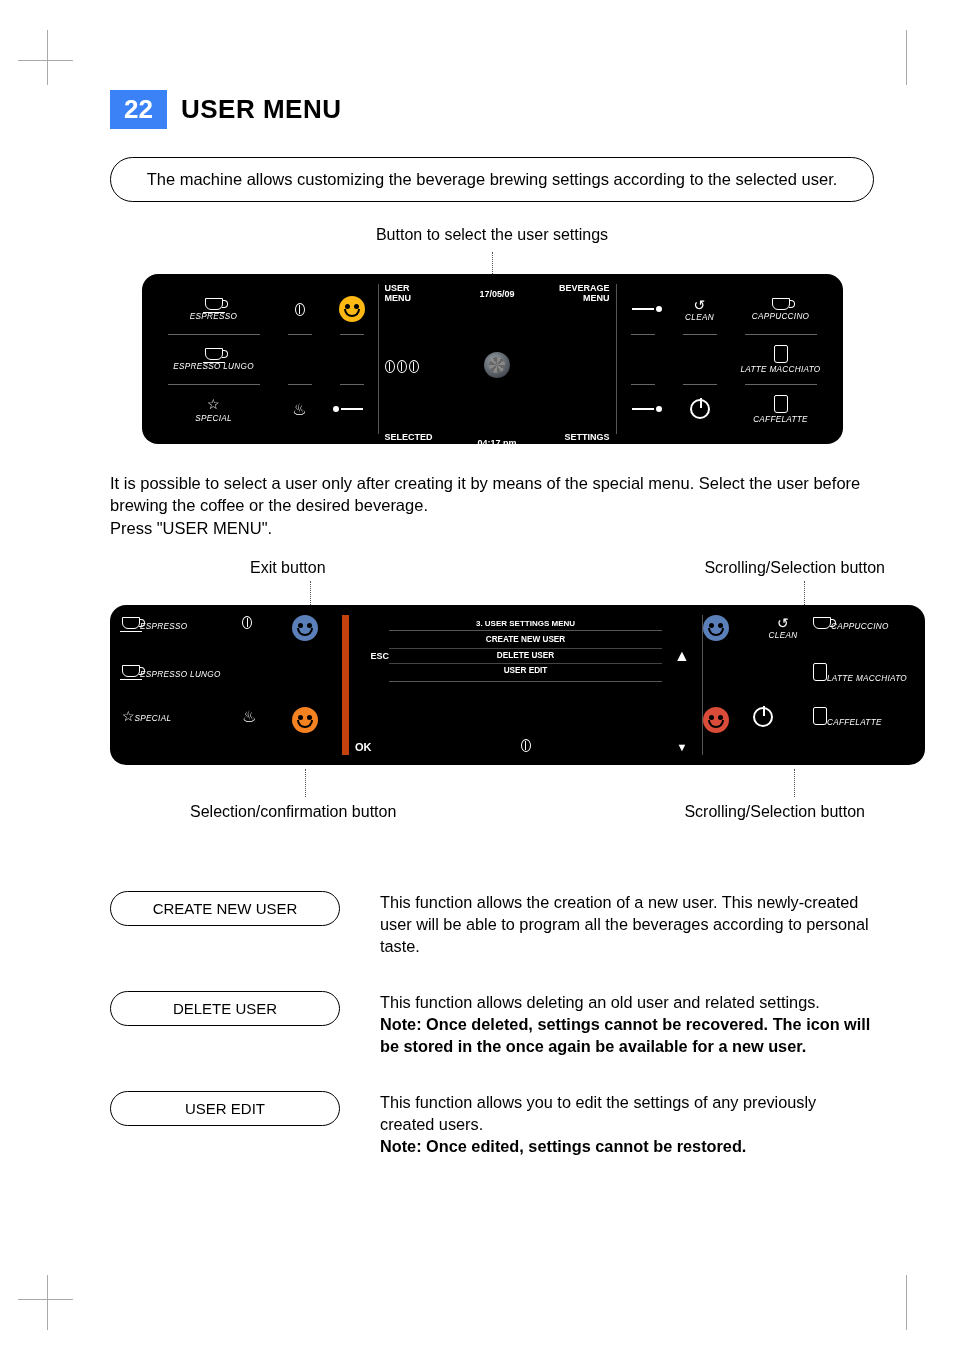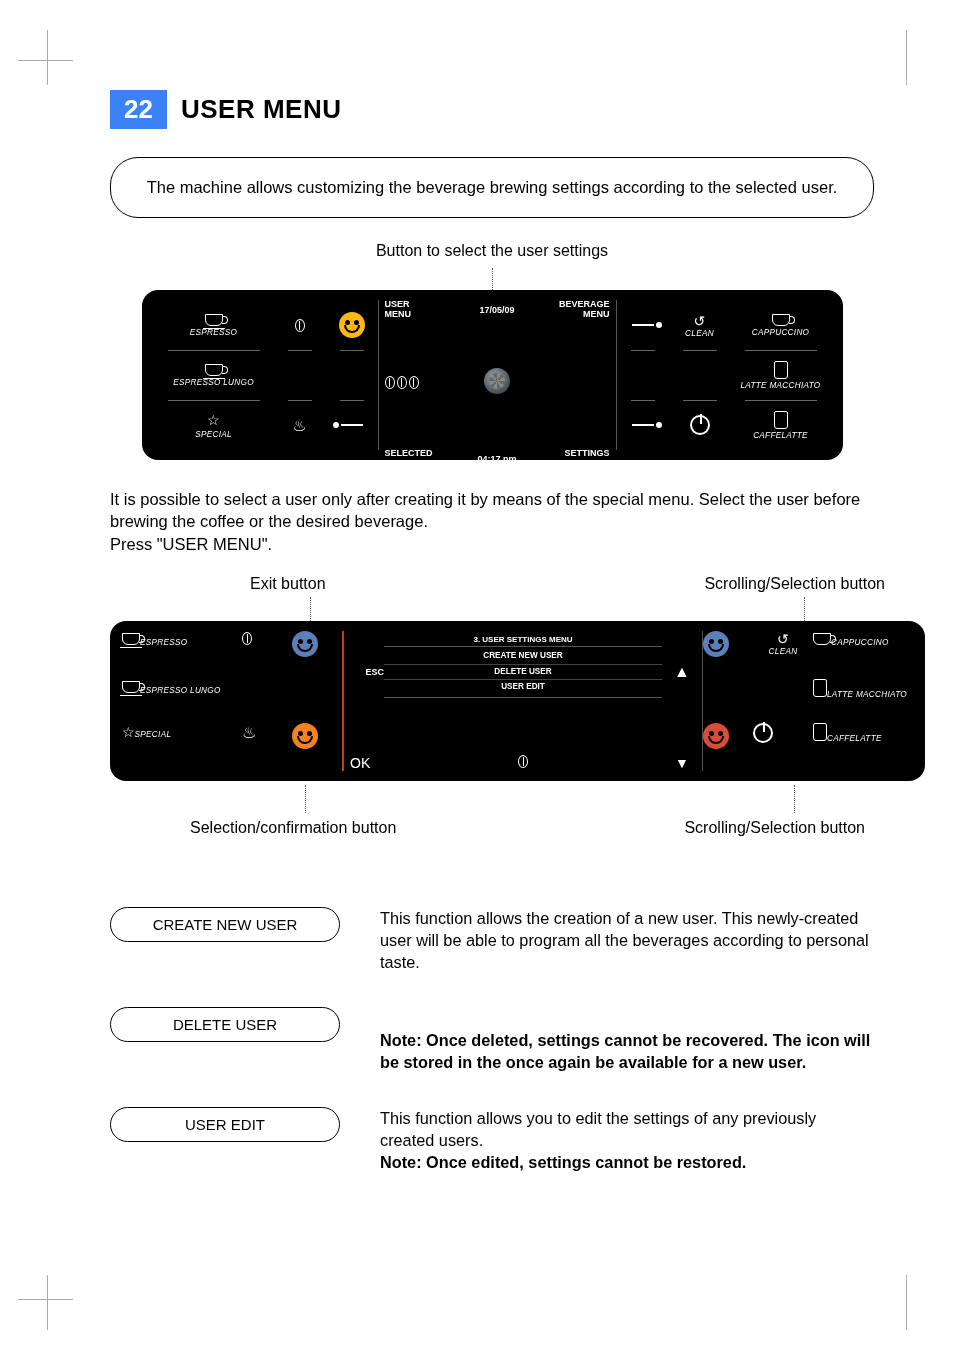--- a/index.html
+++ b/index.html
@@ -11,21 +11,21 @@
   .crop-h2 { position:absolute; bottom:50px; left:18px; width:55px; border-top:1px solid #aaa;}
   .crop-v3 { position:absolute; top:30px; right:47px; height:55px; border-left:1px solid #aaa;}
   .crop-v4 { position:absolute; bottom:20px; right:47px; height:55px; border-left:1px solid #aaa;}
 
   
   .heading-row { display: flex; align-items: stretch; margin-bottom: 28px; }
   .page-num { background: #3b82f6; color: #fff; font-weight: 800; font-size: 26px; padding: 4px 14px; font-family: Arial, sans-serif; }
   .page-title { font-weight: 800; font-size: 26px; padding: 4px 14px; letter-spacing: .5px; font-family: "Arial Black", Arial, sans-serif; }
 
   
-  .intro-pill { border: 1px solid #000; border-radius: 28px; padding: 20px 24px; text-align: center; font-size: 16.5px; margin-bottom: 24px; }
+  .intro-pill { border: 1px solid #000; border-radius: 28px; padding: 12px 24px; text-align: center; font-size: 16.5px; margin-bottom: 24px; }
   .intro-pill .txt { font-family: "Myriad Pro","Segoe UI",Arial,sans-serif; }
 
   
   .screen-wrap { position: relative; margin: 0 auto 28px; width: 701px; }
   .caption-top { text-align: center; font-size: 16px; margin-bottom: 8px; font-family: "Myriad Pro","Segoe UI",Arial,sans-serif; }
   .caption-dots { border-left: 1.5px dotted #555; height: 22px; margin: 0 auto 0; width:0; }
   .screen { background: #000; border-radius: 16px; color: #fff; display: grid; grid-template-columns: 120px 52px 52px 1fr 52px 62px 100px; grid-template-rows: 50px 50px 50px; gap: 0; padding: 10px 12px; font-family: Arial, sans-serif; }
   .screen .cell { display:flex; align-items:center; justify-content:center; position:relative; }
   .screen .lbl { display:flex; flex-direction:column; align-items:center; justify-content:center; font-size:8.5px; font-style:italic; letter-spacing:.3px; gap:2px; }
   .screen .lbl .ico { font-style: normal; }
@@ -64,28 +64,28 @@
   
   .body-text { font-size: 16.5px; line-height: 1.35; font-family: "Myriad Pro","Segoe UI",Arial,sans-serif; margin-bottom: 20px; }
 
   
   .screen2-wrap { width: 815px; margin: 0 auto 70px; position: relative; }
   .pair-captions { display:flex; justify-content:space-between; padding: 0 40px 0 140px; font-size:16px; font-family:"Myriad Pro","Segoe UI",Arial,sans-serif;}
   .pair-dots { display:flex; justify-content:space-between; padding: 4px 120px 0 200px; }
   .pair-dots span { border-left:1.5px dotted #555; height:24px; }
 
   .screen2 { background:#000; border-radius:16px; color:#fff; display:grid; grid-template-columns: 120px 50px 50px 1fr 50px 60px 100px; grid-template-rows: 48px 44px 48px; padding:10px 12px; font-family:Arial,sans-serif; }
-  .menu-center { grid-column:4/5; grid-row:1/4; border-left:2px solid #c2410c; border-right:1px solid #555; display:grid; grid-template-rows: auto 1fr auto; }
+  .menu-center { grid-column:4/5; grid-row:1/4; border-left:7px solid #c2410c; border-right:1px solid #555; display:grid; grid-template-rows: auto 1fr auto; }
   .menu-head { font-size:8px; font-weight:700; text-align:center; padding:4px 0 2px; }
   .menu-row { display:grid; grid-template-columns:40px 1fr 40px; align-items:center; }
   .menu-row .btn { font-size:9px; font-weight:700; text-align:right; padding-left:6px;}
   .menu-row .arrow { text-align:center; font-size:16px;}
   .menu-list { font-size:8.2px; font-weight:700; text-align:center; line-height:1.8; border-top:1px solid #555; border-bottom:1px solid #555; padding:2px 0;}
   .menu-list div + div { border-top:1px solid #444; }
-  .menu-foot { display:grid; grid-template-columns:40px 1fr 40px; align-items:center; font-size:14px; font-weight:400;}
+  .menu-foot { display:grid; grid-template-columns:40px 1fr 40px; align-items:center; font-size:11px; font-weight:700;}
   .menu-foot .m { text-align:center; font-size:14px;}
 
   .cap-bottom { display:flex; justify-content:space-between; padding: 0 60px 0 80px; font-size:16px; font-family:"Myriad Pro","Segoe UI",Arial,sans-serif; }
   .cap-bottom-dots { display:flex; justify-content:space-between; padding:4px 130px 6px 195px;}
   .cap-bottom-dots span { border-left:1.5px dotted #555; height:28px;}
 
   
   .opt-row { display:flex; align-items:flex-start; gap:40px; margin-bottom:34px; }
   .opt-pill { border:1px solid #000; border-radius:22px; width:230px; text-align:center; padding:8px 10px; font-size:15px; flex:0 0 230px; font-family:"Myriad Pro","Segoe UI",Arial,sans-serif;}
   .opt-desc { font-size:16.3px; line-height:1.35; font-family:"Myriad Pro","Segoe UI",Arial,sans-serif; flex:1;}
@@ -282,21 +282,21 @@
   </div>
 
   <div class="opt-row">
     <div class="opt-pill">CREATE NEW USER</div>
     <div class="opt-desc">This function allows the creation of a new user. This newly-created user will be able to program all the beverages according to personal taste.</div>
   </div>
 
   <div class="opt-row">
     <div class="opt-pill">DELETE USER</div>
     <div class="opt-desc">
-      <br>
+      <span>This function allows deleting an old user and related settings.</span><br>
       <strong>Note: Once deleted, settings cannot be recovered. The icon will be stored in the once again be available for a new user.</strong>
     </div>
   </div>
 
   <div class="opt-row">
     <div class="opt-pill">USER EDIT</div>
     <div class="opt-desc">
       <span>This function allows you to edit the settings of any previously created users.</span><br>
       <strong>Note: Once edited, settings cannot be restored.</strong>
     </div>

